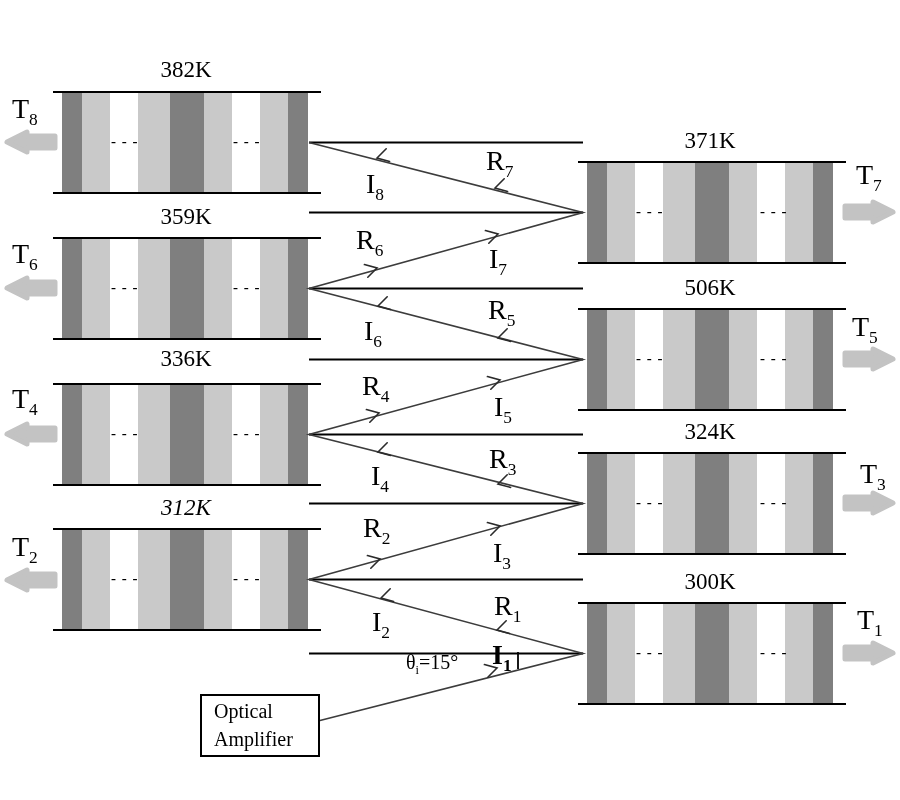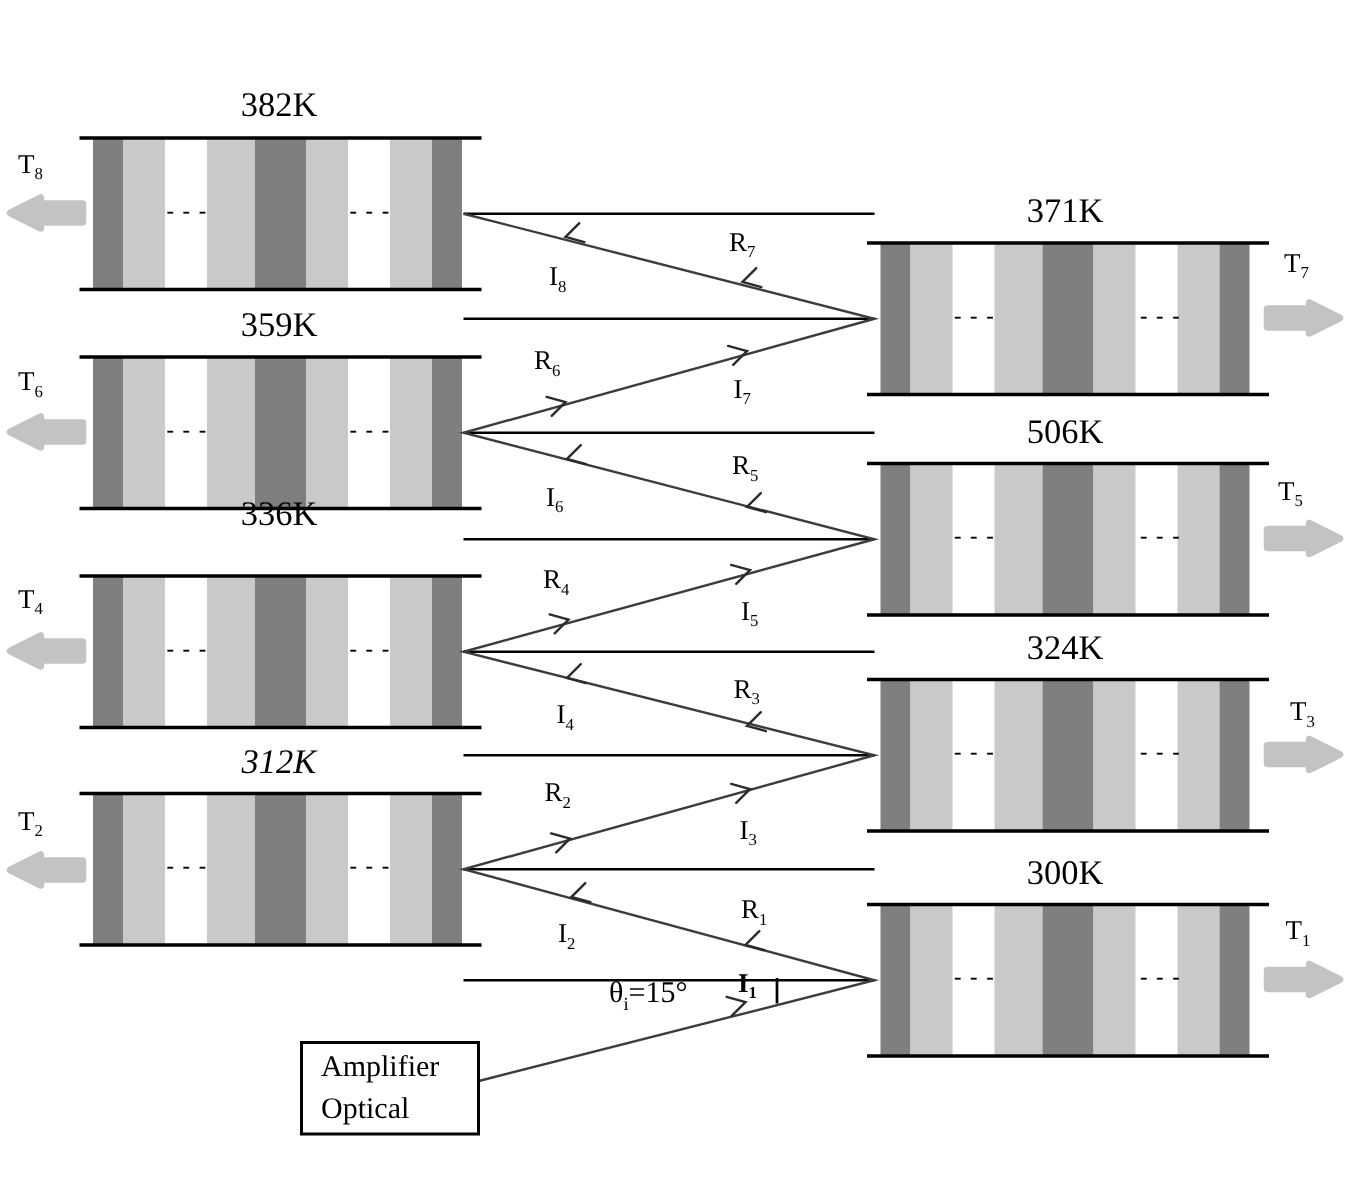--- a/index.html
+++ b/index.html
@@ -7,21 +7,21 @@
          font-family:"Liberation Serif","DejaVu Serif",serif;color:#000;}
   .stage svg{position:absolute;left:0;top:0;}
   .sd{fill:#7f7f7f;}
   .sl{fill:#c9c9c9;}
   .bline{stroke:#000;stroke-width:2.2;}
   .mline{stroke:#000;stroke-width:1.8;}
   .beam{stroke:#3c3c3c;stroke-width:1.6;fill:none;}
   .chev{stroke:#2b2b2b;stroke-width:1.6;fill:none;stroke-linecap:round;}
   .tarrow{fill:#c3c3c3;stroke:#c3c3c3;stroke-width:5;stroke-linejoin:round;}
   .tick{stroke:#000;stroke-width:1.8;}
-  .lbl{position:absolute;font-size:18px;line-height:24px;white-space:nowrap;}
+  .lbl{position:absolute;font-size:28px;line-height:24px;white-space:nowrap;}
   .lbl sub{font-size:0.62em;}
   .temp{position:absolute;font-size:23px;line-height:26px;width:80px;text-align:center;white-space:nowrap;}
   .dots{position:absolute;font-size:15px;line-height:16px;font-weight:bold;letter-spacing:1px;white-space:nowrap;}
   .angle{position:absolute;font-size:20px;line-height:22px;white-space:nowrap;text-align:center;}
   .angle sub{font-size:0.62em;}
   .ampbox{position:absolute;left:200px;top:694px;width:104px;height:58px;border:2px solid #000;
           background:#fff;font-size:20px;line-height:28px;padding:1px 0 0 12px;}
 </style>
 </head>
 <body>
@@ -123,21 +123,21 @@
       <polygon class="tarrow" points="7,580 27,570 27,574 55,574 55,586 27,586 27,590"></polygon>
       <polygon class="tarrow" points="893,212 873,202 873,206 845,206 845,218 873,218 873,222"></polygon>
       <polygon class="tarrow" points="893,359 873,349 873,353 845,353 845,365 873,365 873,369"></polygon>
       <polygon class="tarrow" points="893,503 873,493 873,497 845,497 845,509 873,509 873,513"></polygon>
       <polygon class="tarrow" points="893,653 873,643 873,647 845,647 845,659 873,659 873,663"></polygon>
     </g>
   </svg>
 
   <div class="temp" style="left:146px;top:57px;">382K</div>
   <div class="temp" style="left:146px;top:204px;">359K</div>
-  <div class="temp" style="left:146px;top:330px;">336K</div>
+  <div class="temp" style="left:146px;top:346px;">336K</div>
   <div class="temp" style="left:146px;top:495px;font-style:italic;">312K</div>
   <div class="temp" style="left:670px;top:128px;">371K</div>
   <div class="temp" style="left:670px;top:275px;">506K</div>
   <div class="temp" style="left:670px;top:419px;">324K</div>
   <div class="temp" style="left:670px;top:569px;">300K</div>
 
   <div class="lbl" style="left:12px;top:97px;"><span>T</span><sub>8</sub></div>
   <div class="lbl" style="left:12px;top:242px;"><span>T</span><sub>6</sub></div>
   <div class="lbl" style="left:12px;top:387px;"><span>T</span><sub>4</sub></div>
   <div class="lbl" style="left:12px;top:535px;"><span>T</span><sub>2</sub></div>
@@ -176,17 +176,17 @@
   <div class="dots" style="left:636px;top:203px;">- - -</div>
   <div class="dots" style="left:760px;top:203px;">- - -</div>
   <div class="dots" style="left:636px;top:350px;">- - -</div>
   <div class="dots" style="left:760px;top:350px;">- - -</div>
   <div class="dots" style="left:636px;top:494px;">- - -</div>
   <div class="dots" style="left:760px;top:494px;">- - -</div>
   <div class="dots" style="left:636px;top:644px;">- - -</div>
   <div class="dots" style="left:760px;top:644px;">- - -</div>
 
   <div class="ampbox">
+    <div>Optical</div>
     <div>Amplifier</div>
-    <div>Optical</div>
   </div>
 
 </div>
 
 </body></html>

